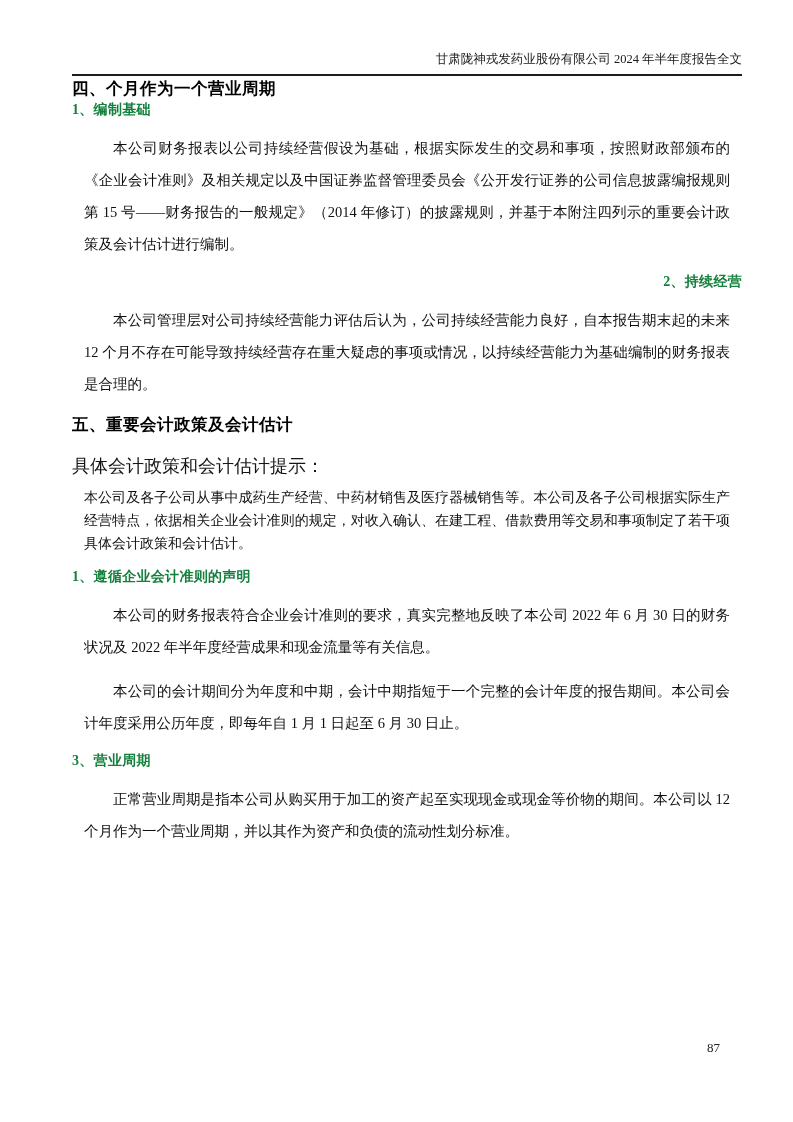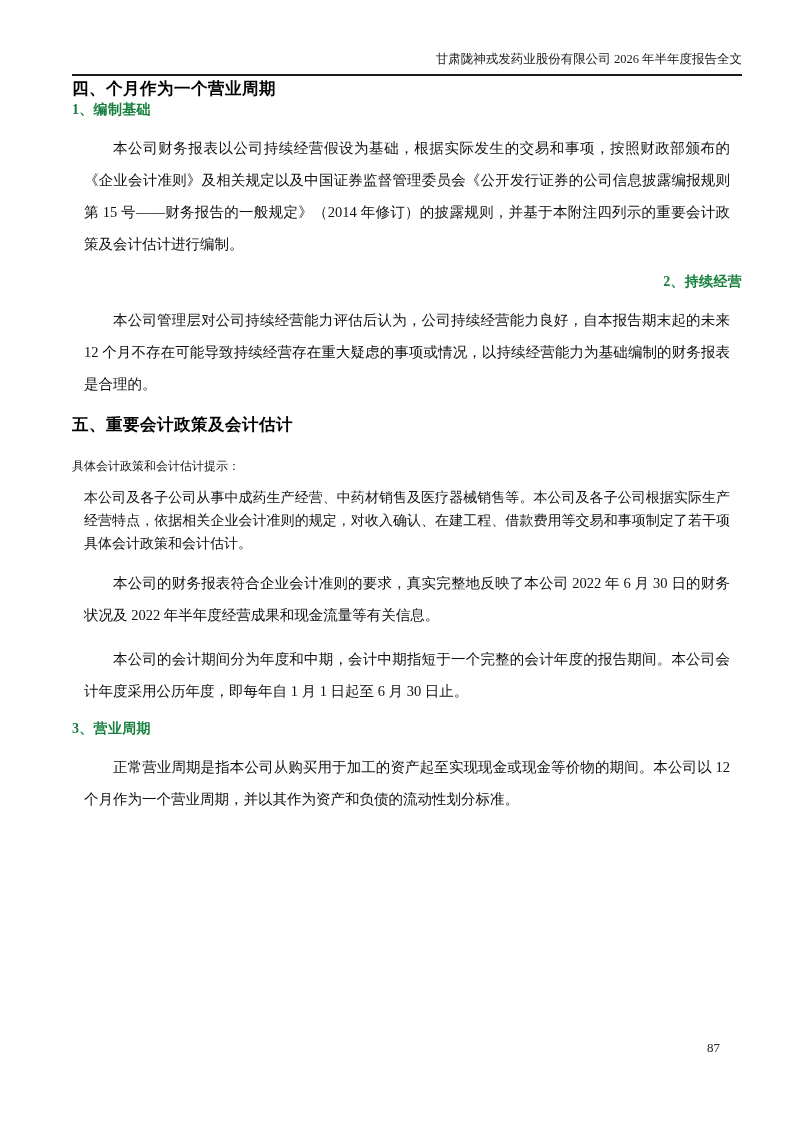--- a/index.html
+++ b/index.html
@@ -61,21 +61,21 @@
     color: #101010;
   }
   p.body-para.no-indent {
     text-indent: 0;
   }
   p.body-para.tight {
     font-size: 14px;
     line-height: 23px;
   }
   .note-line {
-    font-size: 12px;
+    font-size: 18px;
     line-height: 16px;
     color: #151515;
   }
   
   .mt-h1a   { margin-top: 20px; }
   .mt-h2a   { margin-top: 24px; }
   .mt-p1    { margin-top: 14px; }
   .mt-h2b   { margin-top: 20px; text-align: right; }
   .mt-p2    { margin-top: 16px; }
   .mt-h1b   { margin-top: 30px; }
@@ -95,38 +95,39 @@
     line-height: 16px;
     color: #222222;
   }
 </style>
 </head>
 <body>
 
 <div class="page">
   <div class="content">
 
-    <div class="doc-header">甘肃陇神戎发药业股份有限公司 2026 年半年度报告全文</div>
+    <div class="doc-header">甘肃陇神戎发药业股份有限公司 2024 年半年度报告全文</div>
 
     <h1 class="sec-heading mt-h1a">四、个月作为一个营业周期</h1>
 
     <h2 class="sub-heading mt-h2a">1、编制基础</h2>
 
     <p class="body-para mt-p1">本公司财务报表以公司持续经营假设为基础，根据实际发生的交易和事项，按照财政部颁布的《企业会计准则》及相关规定以及中国证券监督管理委员会《公开发行证券的公司信息披露编报规则第 15 号——财务报告的一般规定》（2014 年修订）的披露规则，并基于本附注四列示的重要会计政策及会计估计进行编制。</p>
 
     <h2 class="sub-heading mt-h2b">2、持续经营</h2>
 
     <p class="body-para mt-p2">本公司管理层对公司持续经营能力评估后认为，公司持续经营能力良好，自本报告期末起的未来 12 个月不存在可能导致持续经营存在重大疑虑的事项或情况，以持续经营能力为基础编制的财务报表是合理的。</p>
 
     <h1 class="sec-heading mt-h1b">五、重要会计政策及会计估计</h1>
 
     <div class="note-line mt-note">具体会计政策和会计估计提示：</div>
 
     <p class="body-para tight no-indent mt-p3">本公司及各子公司从事中成药生产经营、中药材销售及医疗器械销售等。本公司及各子公司根据实际生产经营特点，依据相关企业会计准则的规定，对收入确认、在建工程、借款费用等交易和事项制定了若干项具体会计政策和会计估计。</p>
 
+    <h2 class="sub-heading mt-h2c">1、遵循企业会计准则的声明</h2>
 
     <p class="body-para mt-p4">本公司的财务报表符合企业会计准则的要求，真实完整地反映了本公司 2022 年 6 月 30 日的财务状况及 2022 年半年度经营成果和现金流量等有关信息。</p>
 
 
     <p class="body-para mt-p5">本公司的会计期间分为年度和中期，会计中期指短于一个完整的会计年度的报告期间。本公司会计年度采用公历年度，即每年自 1 月 1 日起至 6 月 30 日止。</p>
 
     <h2 class="sub-heading mt-h2e">3、营业周期</h2>
 
     <p class="body-para mt-p6">正常营业周期是指本公司从购买用于加工的资产起至实现现金或现金等价物的期间。本公司以 12 个月作为一个营业周期，并以其作为资产和负债的流动性划分标准。</p>
 

